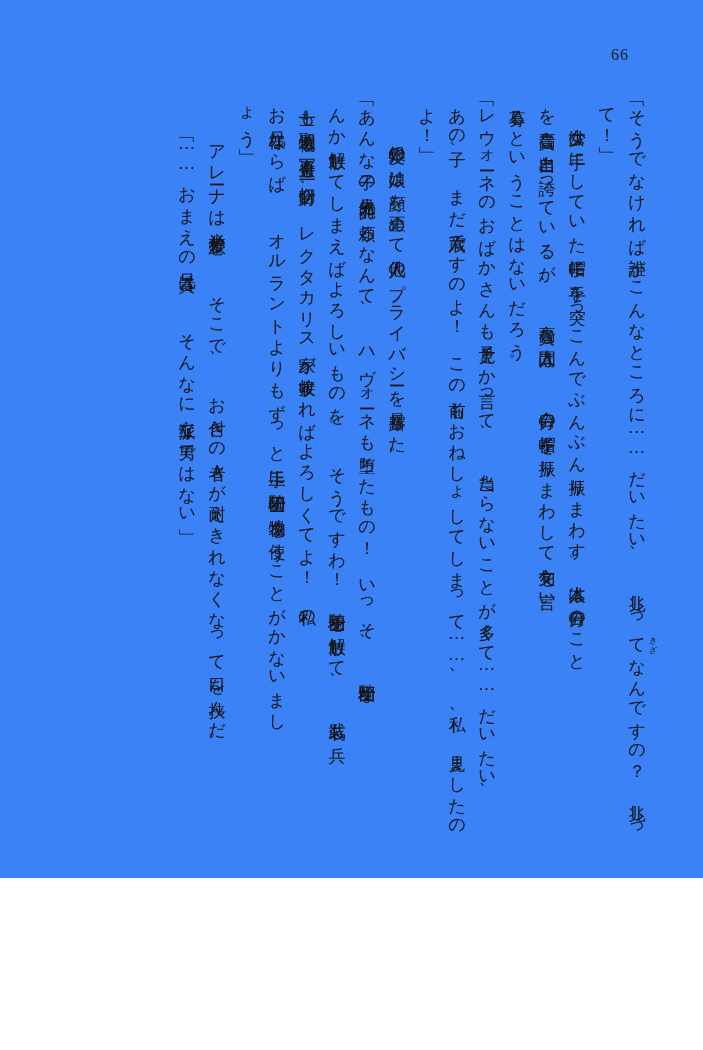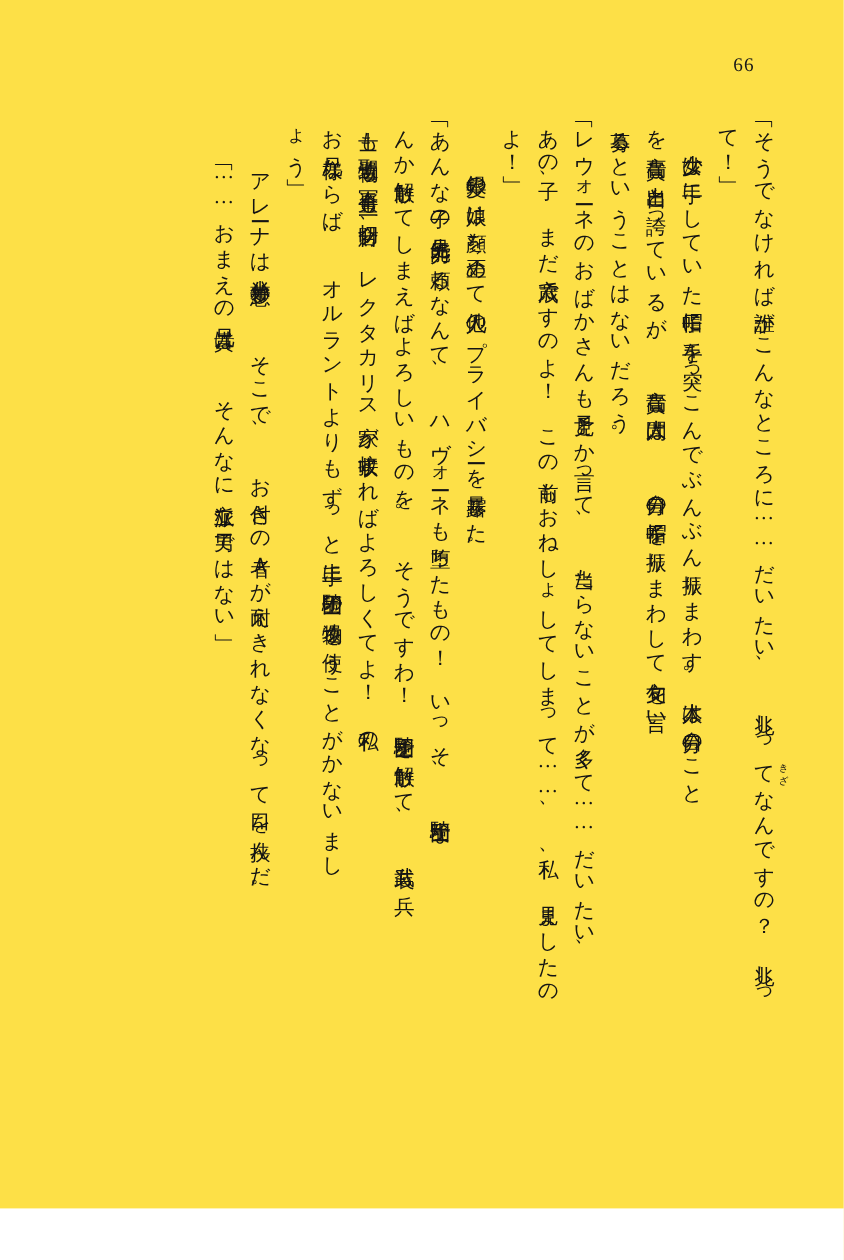--- a/index.html
+++ b/index.html
@@ -10,23 +10,22 @@
   body {
     width: 703px;
     height: 1050px;
     overflow: hidden;
     font-family: "Liberation Serif", "DejaVu Serif", serif;
     color: #111111;
   }
   .page {
     position: relative;
     width: 703px;
-    height: 1007px;
-    background: #fde047;
-    text-decoration: underline;
+    height: 878px;
+    background: #3b82f6;
   }
   .page-number {
     position: absolute;
     top: 46px;
     right: 74px;
     font-size: 16px;
     letter-spacing: 1px;
     color: #1a1a1a;
     font-family: "Liberation Serif", "DejaVu Serif", serif;
   }

